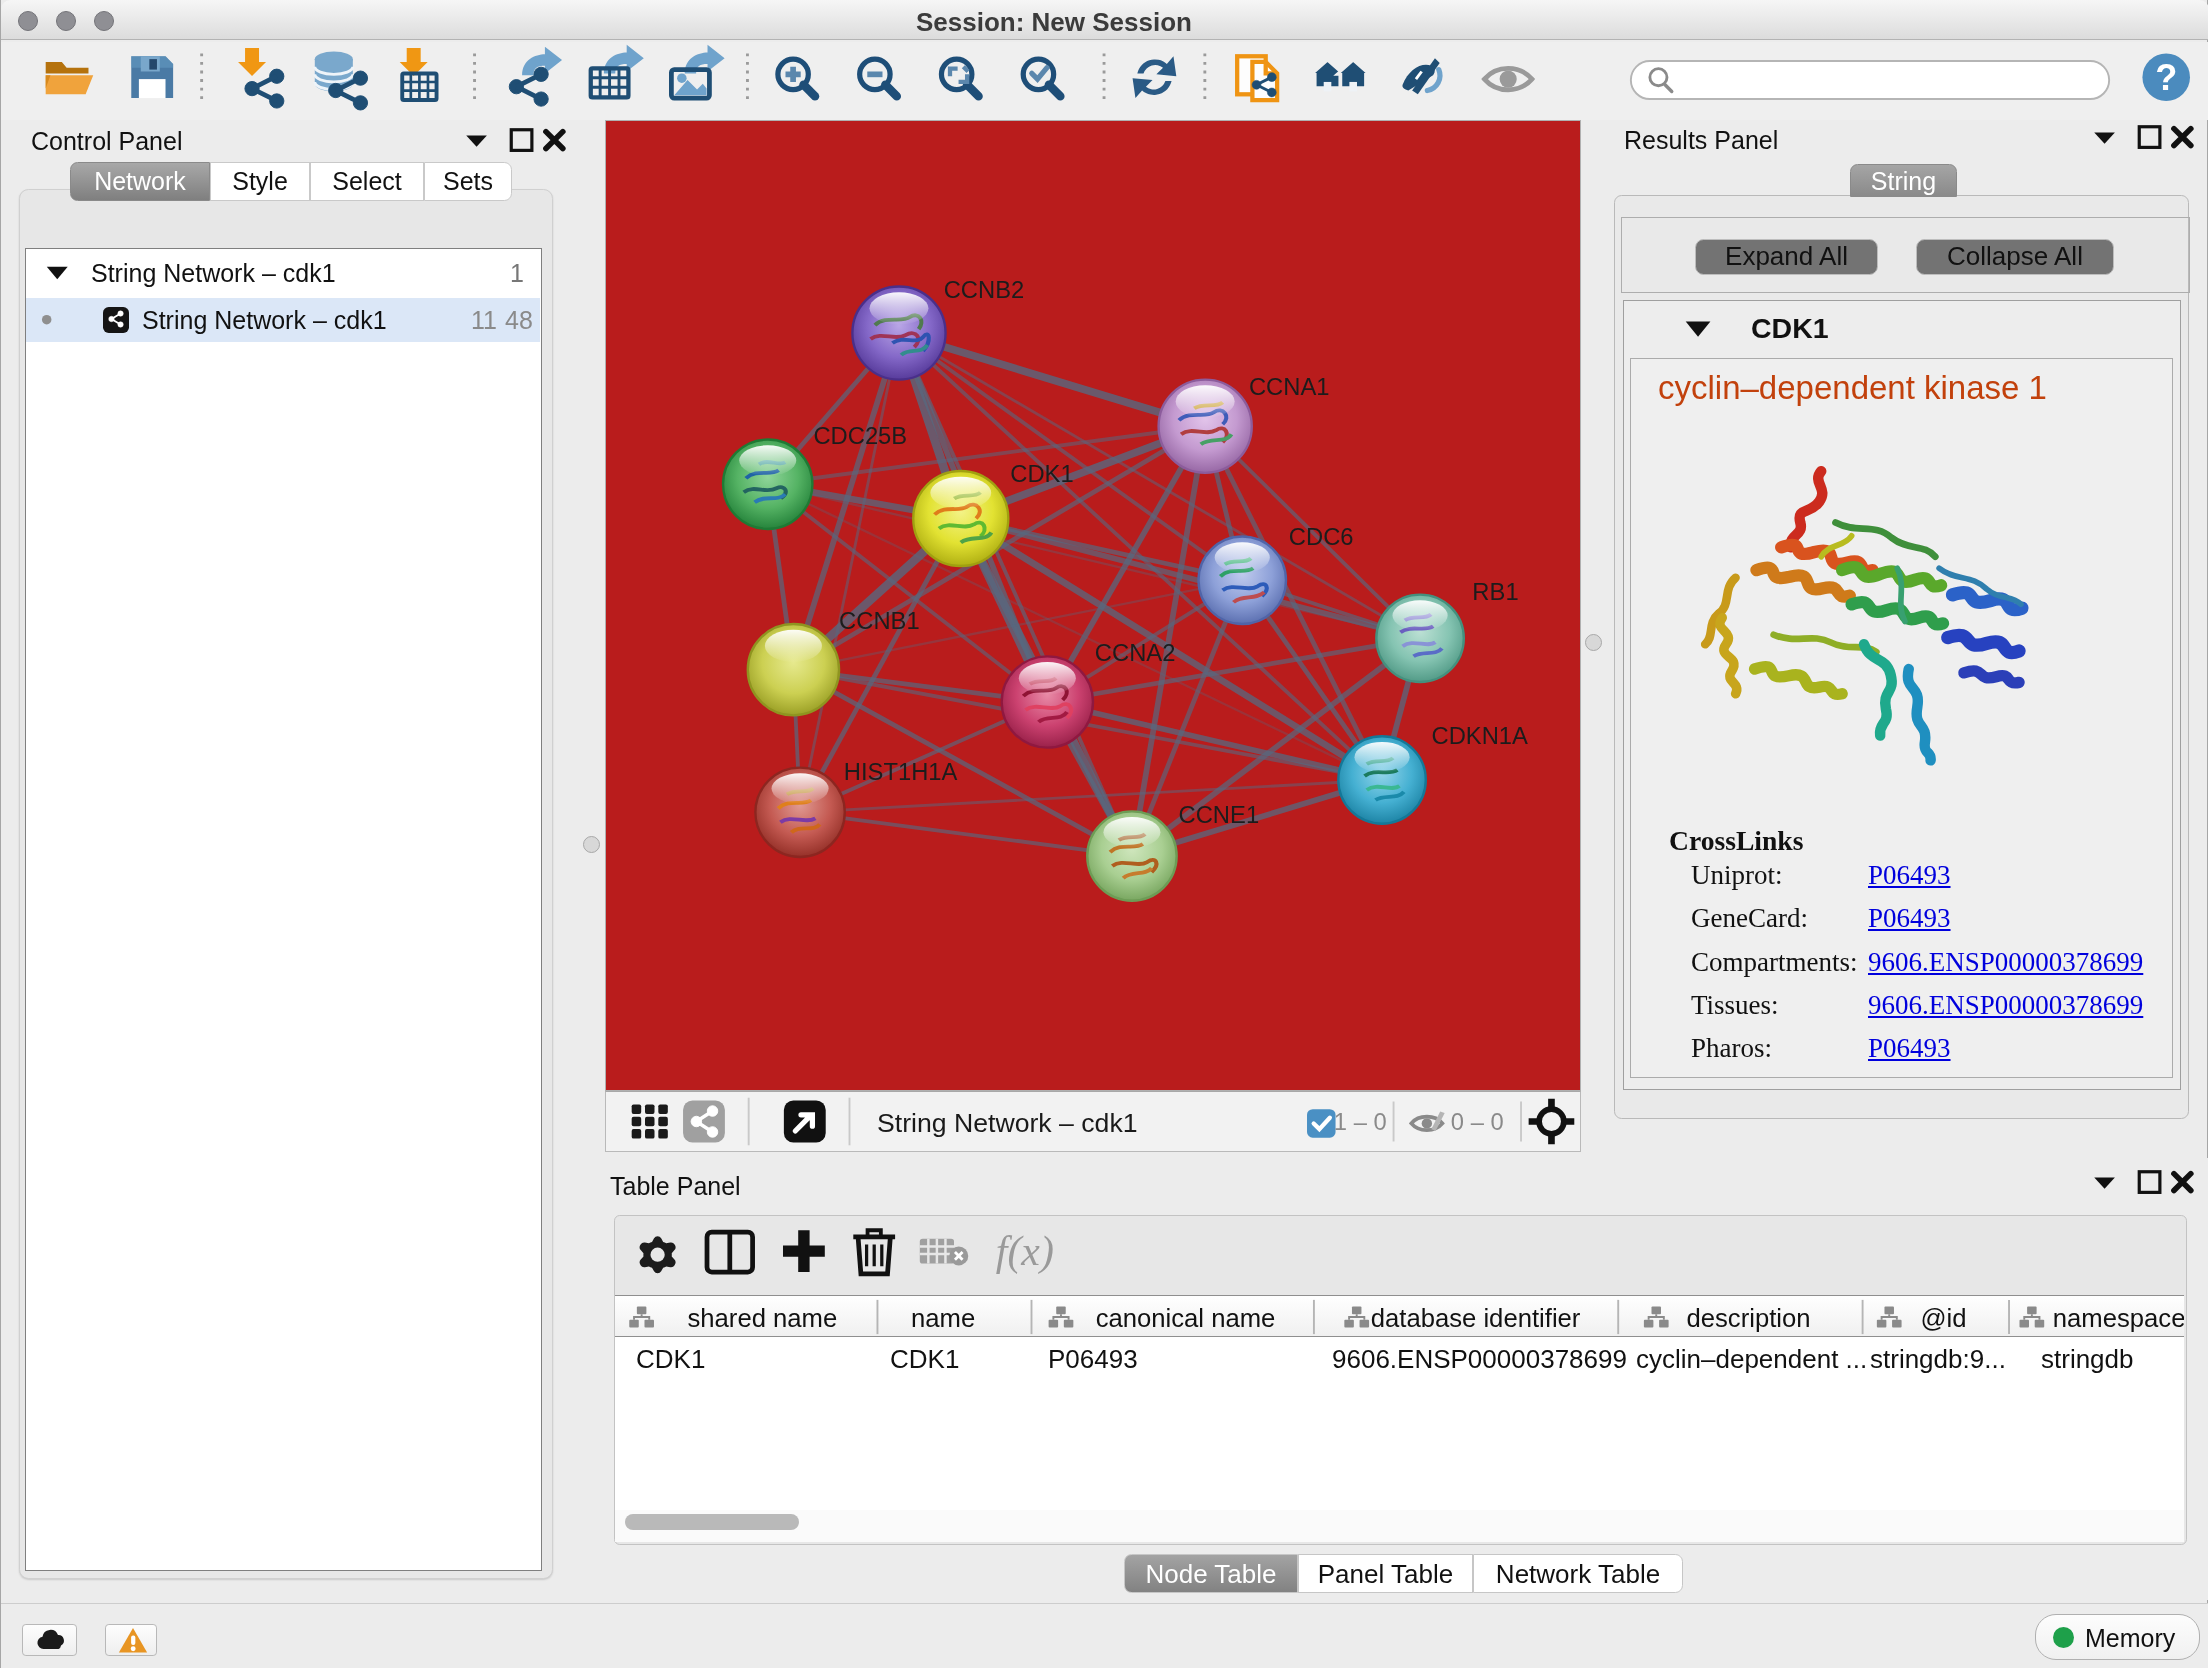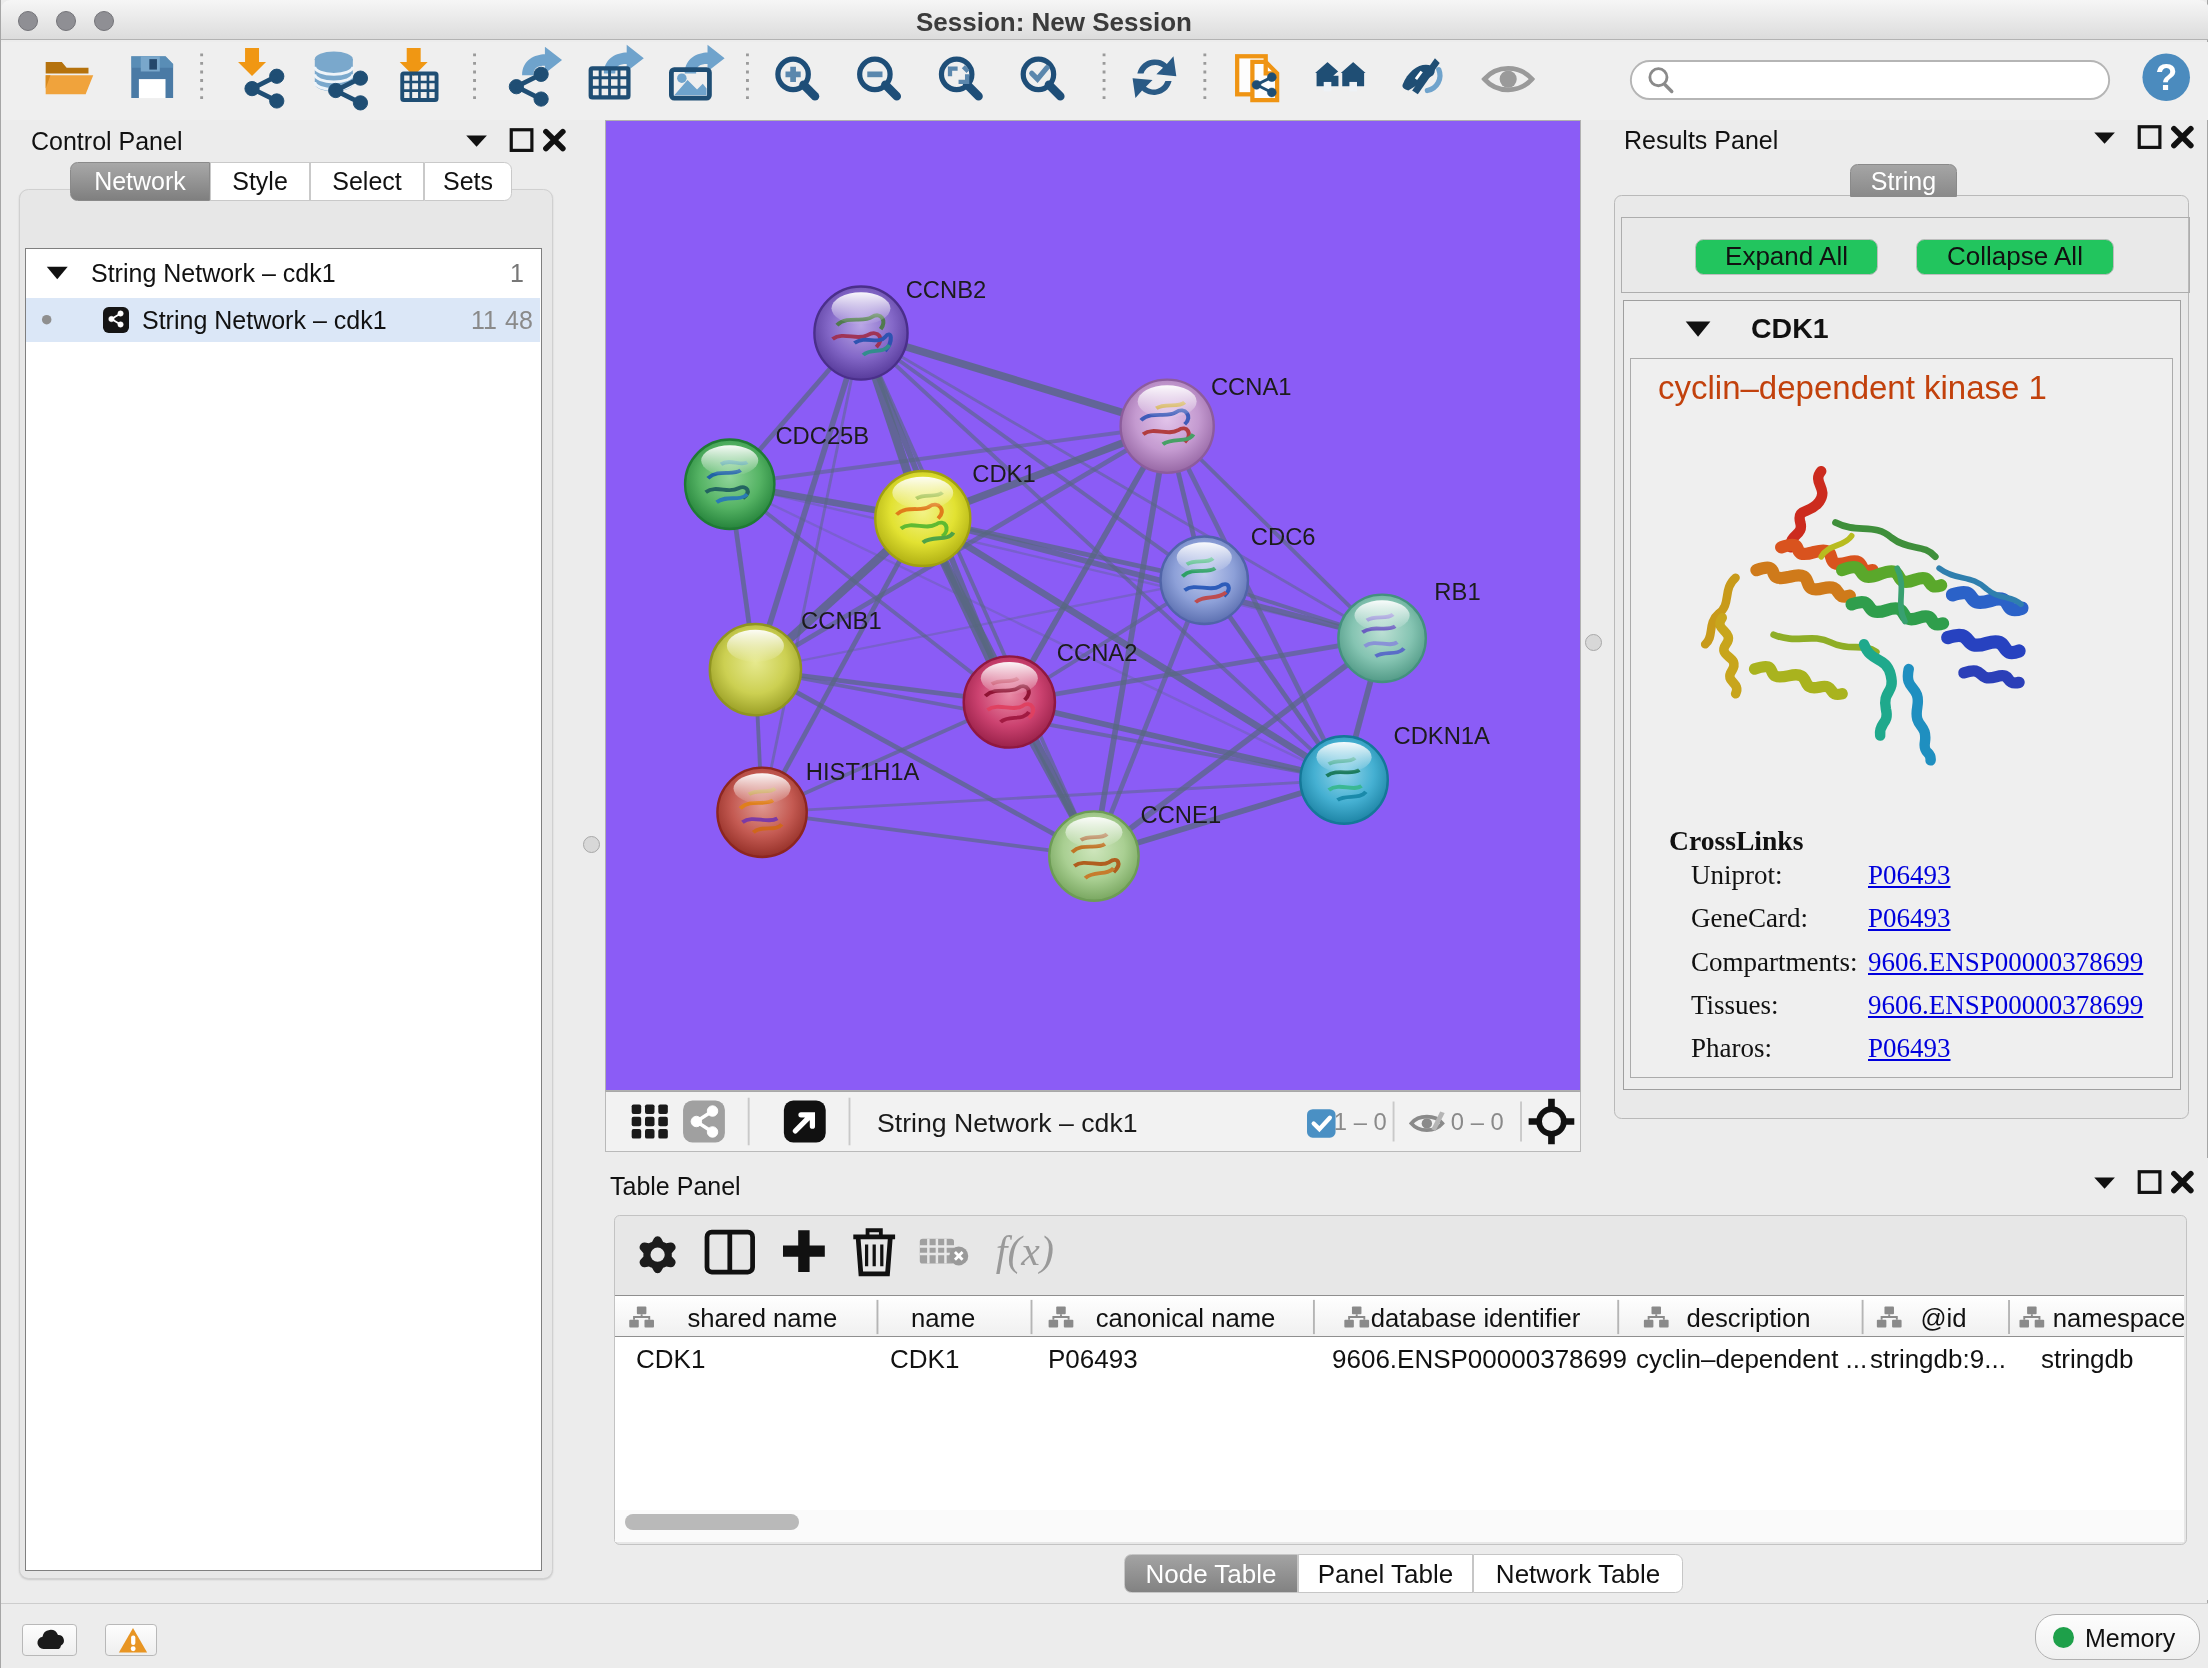--- a/index.html
+++ b/index.html
@@ -16,26 +16,26 @@
 .ptitle { font-size:25px; color:#111; }
 
 #cp-title { position:absolute; left:30px; top:127px; }
 #cp-box { position:absolute; left:18px; top:189px; width:534px; height:1390px; background:#e7e7e7; border:1px solid #d0d0d0; border-radius:9.5px; box-shadow:0 1px 1.9px rgba(0,0,0,0.15); }
 .tab { position:absolute; top:162px; height:39px; background:#fff; border:1px solid #c9c9c9; font-size:25px; color:#111; text-align:center; line-height:37px; z-index:5; }
 .tabsel { background:linear-gradient(#a8a8a8,#7f7f7f); color:#fff; border-color:#8a8a8a; }
 #cp-bar { position:absolute; left:24px; top:212px; width:517px; height:36px; background:#dddddd; border:1px solid #c2c2c2; }
 #cp-list { position:absolute; left:24px; top:248px; width:517px; height:1323px; background:#fff; border:1.9px solid #7f7f7f; }
 .cprow { position:absolute; left:0; width:514px; height:43px; font-size:25px; color:#111; }
 
-#netview { position:absolute; left:604px; top:120px; width:976px; height:971px; background:#8b5cf6; border:1px solid #b0b0b0; }
+#netview { position:absolute; left:604px; top:120px; width:976px; height:971px; background:#b91c1c; border:1px solid #b0b0b0;padding-left:38px; }
 #netfooter { position:absolute; left:604px; top:1091px; width:976px; height:61px; background:#f2f2f2; border:1px solid #b9b9b9; border-top:1px solid #a8a8a8; }
 #rp-sub { position:absolute; left:1613px; top:195px; width:575px; height:924px; background:#e9e9e9; border:1.9px solid #b9b9b9; border-radius:7.6px; }
 #stringtab { position:absolute; left:1849px; top:164px; width:107px; height:33px; background:linear-gradient(#a5a5a5,#8a8a8a); border:1px solid #8a8a8a; border-radius:7.6px 7.6px 0 0; color:#fff; font-size:25px; text-align:center; line-height:32px; z-index:4; }
 #rp-btnbox { position:absolute; left:1620px; top:217px; width:569px; height:76px; border:1px solid #adadad; }
-.rpbtn { position:absolute; top:239px; height:36px; background:#22c55e; border:1.9px solid #bdbdbd; border-radius:8.6px; font-size:26px; text-align:center; color:#111; }
+.rpbtn { position:absolute; top:239px; height:36px; background:#737373; border:1.9px solid #bdbdbd; border-radius:8.6px; font-size:26px; text-align:center; color:#111; }
 #rp-content { position:absolute; left:1622px; top:300px; width:558px; height:790px; background:#ededed; border:1.9px solid #9f9f9f; }
 #rp-desc { position:absolute; left:1629px; top:358px; width:543px; height:720px; background:#efefef; border:1px solid #ababab; }
 .serif { font-family:"Liberation Serif", serif; }
 .xlrow { position:absolute; font-size:27px; color:#111; font-family:"Liberation Serif", serif; }
 .xlink { color:#0000dd; text-decoration:underline; font-family:"Liberation Serif", serif; font-size:27px; position:absolute; }
 
 #tp { position:absolute; left:590px; top:1158px; width:1619px; height:442px; background:#ececec; }
 #tp-box { position:absolute; left:613px; top:1215px; width:1573px; height:330px; background:#e7e7e7; border:1px solid #c3c3c3; border-radius:5.7px; }
 #tp-header { position:absolute; left:614px; top:1295px; width:1569px; height:42px; background:linear-gradient(#ffffff,#f0f0f0); border-top:1px solid #8f8f8f; border-bottom:1px solid #8f8f8f; overflow:hidden;text-align:right; }
 #tp-row { position:absolute; left:614px; top:1337px; width:1569px; height:42px; background:#fff; font-size:26px; color:#111; overflow:hidden; }

